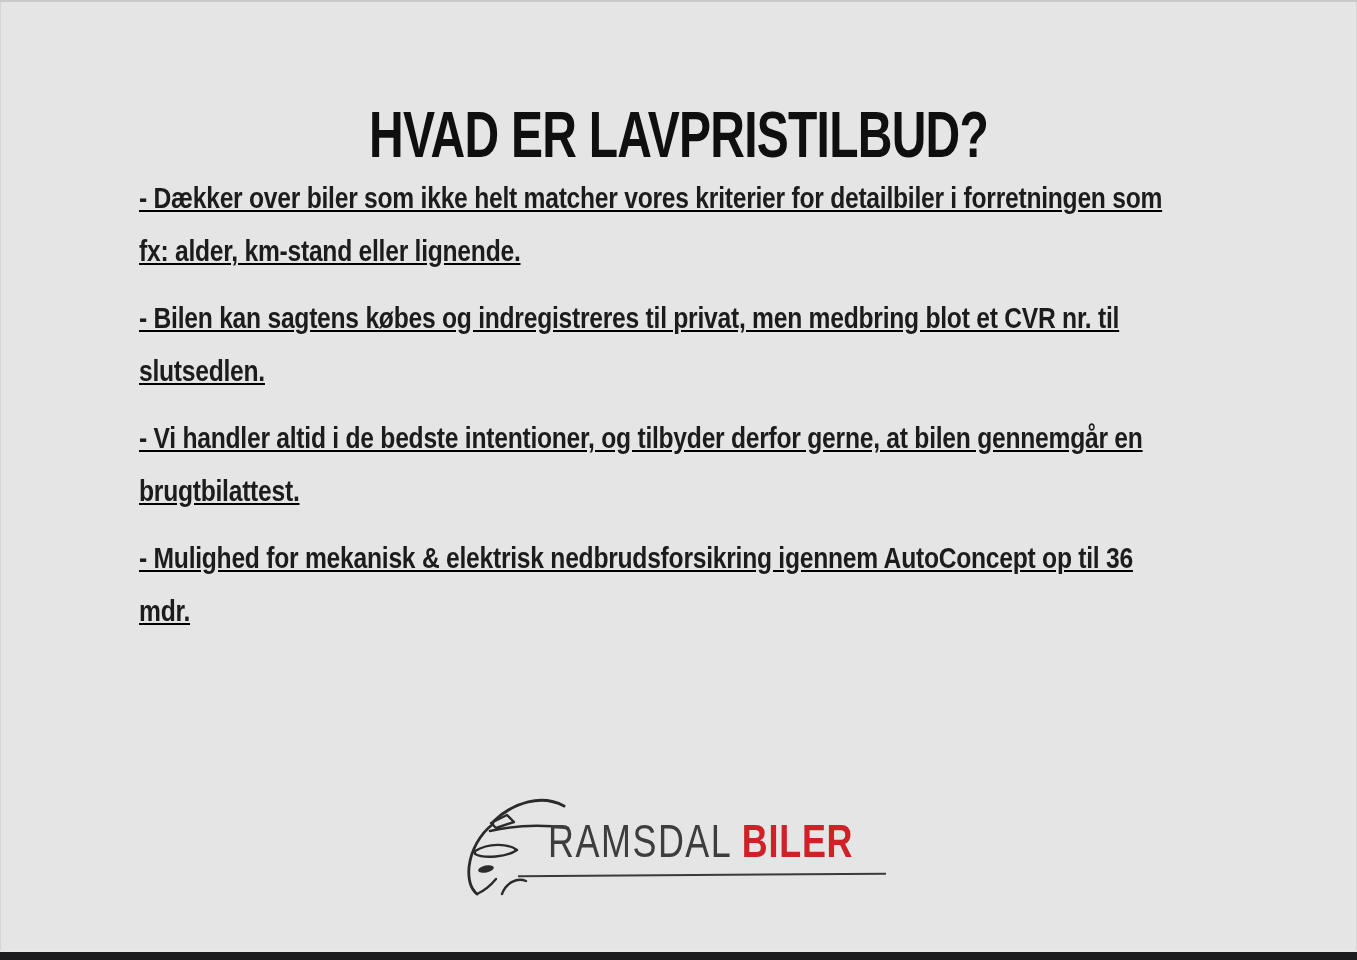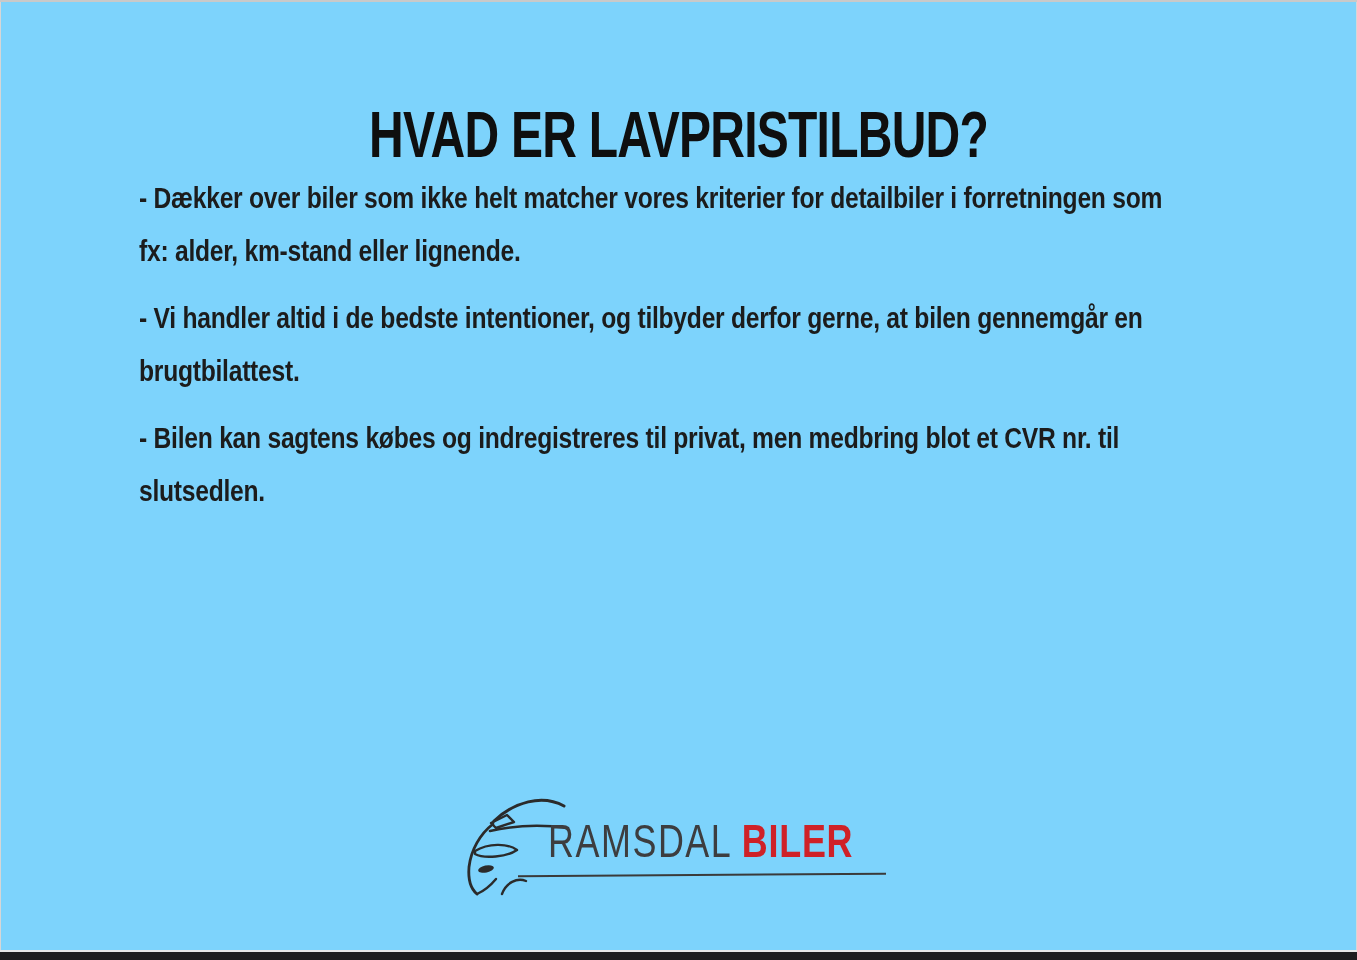--- a/index.html
+++ b/index.html
@@ -5,21 +5,21 @@
   html, body {
     margin: 0;
     padding: 0;
     background: #ffffff;
     font-family: "Liberation Sans", sans-serif;
   }
   .card {
     position: relative;
     width: 1357px;
     height: 960px;
-    background: #7dd3fc;
+    background: #e5e5e5;
     overflow: hidden;
     box-shadow: inset 0 0 0 1px #d6d6d6;
   }
   .card::before {
     content: "";
     position: absolute;
     top: 0; left: 0; right: 0;
     height: 2px;
     background: #c9c9c9;
   }
@@ -36,20 +36,21 @@
     color: #0f0f0f;
     transform: scaleX(0.75);
     transform-origin: 50% 50%;
     white-space: nowrap;
   }
   .body-text {
     position: absolute;
     top: 172px;
     left: 139px;
     right: 40px;
+    text-decoration: underline;
   }
   .bullet {
     margin: 0 0 14px 0;
     padding: 0;
   }
   .line {
     display: block;
     white-space: nowrap;
     font-size: 29px;
     font-weight: 700;
@@ -126,26 +127,30 @@
 <div class="card">
 
   <h1 class="title">HVAD ER LAVPRISTILBUD?</h1>
 
   <div class="body-text">
     <p class="bullet">
       <span class="line">- Dækker over biler som ikke helt matcher vores kriterier for detailbiler i forretningen som</span>
       <span class="line">fx: alder, km-stand eller lignende.</span>
     </p>
     <p class="bullet">
+      <span class="line">- Bilen kan sagtens købes og indregistreres til privat, men medbring blot et CVR nr. til</span>
+      <span class="line">slutsedlen.</span>
+    </p>
+    <p class="bullet">
       <span class="line">- Vi handler altid i de bedste intentioner, og tilbyder derfor gerne, at bilen gennemgår en</span>
       <span class="line">brugtbilattest.</span>
     </p>
     <p class="bullet">
-      <span class="line">- Bilen kan sagtens købes og indregistreres til privat, men medbring blot et CVR nr. til</span>
-      <span class="line">slutsedlen.</span>
+      <span class="line">- Mulighed for mekanisk &amp; elektrisk nedbrudsforsikring igennem AutoConcept op til 36</span>
+      <span class="line">mdr.</span>
     </p>
   </div>
 
   <div class="logo">
     <svg class="logo-car" viewBox="0 0 112 110" fill="none" stroke="#2b2b2b" stroke-linecap="round" stroke-linejoin="round">
 
       <path d="M104,16 C82,4 54,12 34,31" stroke-width="3"></path>
 
       <path d="M31,33 L47,25 L54,32 L36,38 Z" stroke-width="2.4"></path>
 

